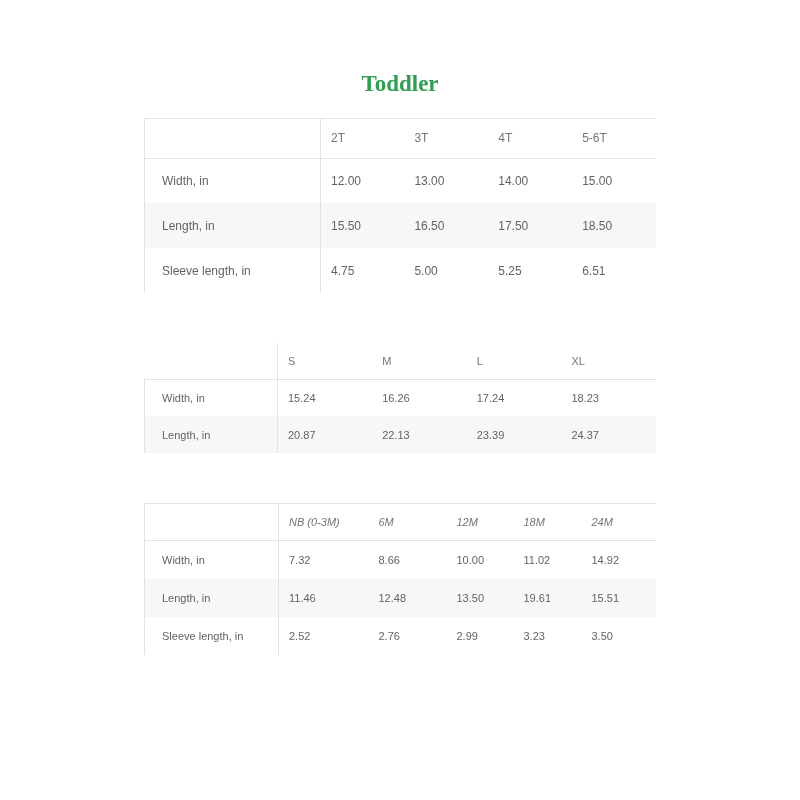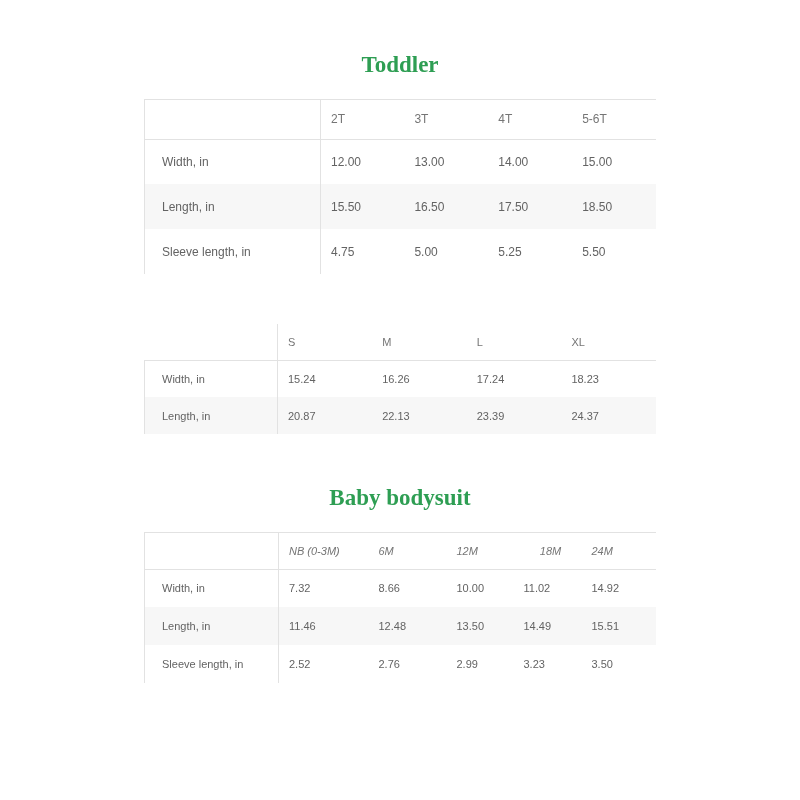--- a/index.html
+++ b/index.html
@@ -6,22 +6,22 @@
     margin: 0;
     padding: 0;
     background: #ffffff;
     width: 800px;
     height: 800px;
     overflow: hidden;
     font-family: "Liberation Sans", "DejaVu Sans", sans-serif;
   }
   .page {
     width: 512px;
-    margin: 17px auto;
-    padding-top: 34px;
+    margin: 0 auto;
+    padding-top: 70px;
     box-sizing: border-box;
   }
   .section + .section { margin-top: 50px; }
   .section-title {
     font-family: "Liberation Serif", "DejaVu Serif", serif;
     font-weight: bold;
     font-size: 23px;
     line-height: 1.2;
     text-align: center;
     color: var(--title-color, #2e9e53);
@@ -71,21 +71,21 @@
 
   
   .section-2 table { border-top: 1px solid var(--border-color, #e2e2e2); }
   .section-2 table { font-size: 11px; }
   .section-2 thead th { height: 37px; font-style: italic; }
   .section-2 tbody td { height: 38px; }
   .section-2 th.label-cell { width: 134px; }
   .section-2 thead th:nth-child(2) { width: 90px; }
   .section-2 thead th:nth-child(3) { width: 78px; }
   .section-2 thead th:nth-child(4) { width: 67px; }
-  .section-2 thead th:nth-child(5) { width: 68px; text-align: center; }
+  .section-2 thead th:nth-child(5) { width: 68px; }
 </style>
 </head>
 <body style="background: rgb(255, 255, 255);">
 
 <div class="page">
   <div id="charts-root">
       <div class="section section-0">
         <h2 class="section-title">Toddler</h2>
         <table class="size-table">
           <thead>
@@ -110,21 +110,21 @@
               <td>15.50</td>
               <td>16.50</td>
               <td>17.50</td>
               <td>18.50</td>
             </tr>
             <tr>
               <td class="label-cell">Sleeve length, in</td>
               <td>4.75</td>
               <td>5.00</td>
               <td>5.25</td>
-              <td>5.50</td>
+              <td>6.51</td>
             </tr>
           </tbody>
         </table>
       </div>
       <div class="section section-1">
         <table class="size-table">
           <thead>
             <tr>
               <th class="label-cell"></th>
               <th>S</th>
@@ -145,21 +145,20 @@
               <td class="label-cell">Length, in</td>
               <td>20.87</td>
               <td>22.13</td>
               <td>23.39</td>
               <td>24.37</td>
             </tr>
           </tbody>
         </table>
       </div>
       <div class="section section-2">
-        <h2 class="section-title">Baby bodysuit</h2>
         <table class="size-table">
           <thead>
             <tr>
               <th class="label-cell"></th>
               <th>NB (0-3M)</th>
               <th>6M</th>
               <th>12M</th>
               <th>18M</th>
               <th>24M</th>
             </tr>
@@ -171,21 +170,21 @@
               <td>8.66</td>
               <td>10.00</td>
               <td>11.02</td>
               <td>14.92</td>
             </tr>
             <tr>
               <td class="label-cell">Length, in</td>
               <td>11.46</td>
               <td>12.48</td>
               <td>13.50</td>
-              <td>14.49</td>
+              <td>19.61</td>
               <td>15.51</td>
             </tr>
             <tr>
               <td class="label-cell">Sleeve length, in</td>
               <td>2.52</td>
               <td>2.76</td>
               <td>2.99</td>
               <td>3.23</td>
               <td>3.50</td>
             </tr>

